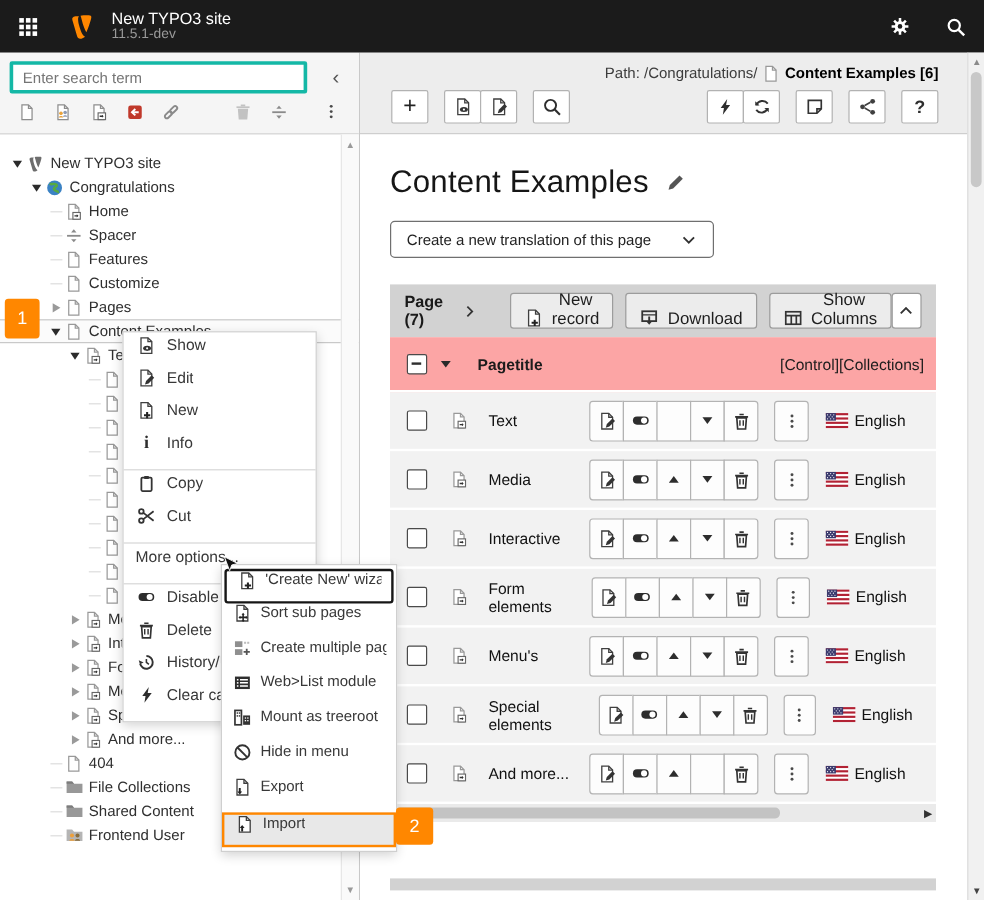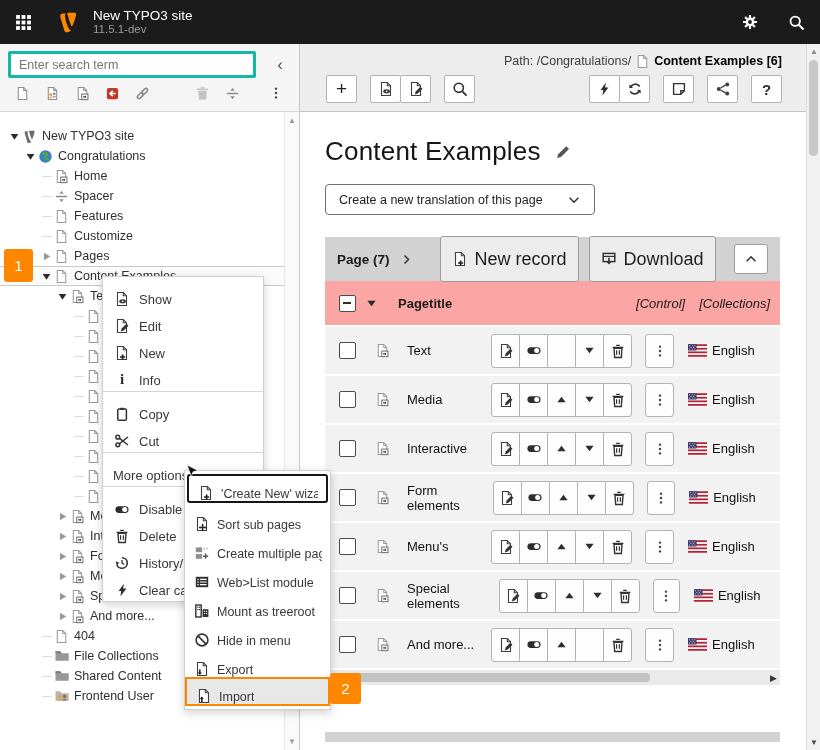--- a/index.html
+++ b/index.html
@@ -52,27 +52,27 @@
 
   .content{position:relative;height:638px;background:#fff;padding-left:25px}
   h1.pagetitle{font-size:26px;font-weight:500;color:#161616;padding-top:24px;display:flex;align-items:center;gap:14px;letter-spacing:.2px}
   .h1-edit{background:none;border:0;cursor:pointer;display:flex;align-items:center}
   .transl{margin-top:17px;height:31px;display:inline-flex;align-items:center;gap:24px;padding:0 13px;background:#fff;border:1px solid #6f6f6f;border-radius:4px;font-size:12.5px;color:#222;cursor:pointer;font-family:inherit}
 
   .recordlist{width:455px;margin-top:22px}
   .rl-head{height:44px;background:#d2d2d2;display:flex;align-items:center;padding:0 12px}
   .rl-title{font-size:13.5px;font-weight:700;color:#1a1a1a}
   .rl-chev{margin-left:10px;background:none;border:0;cursor:pointer;display:flex}
-  .tbtn{height:46px;margin-left:10px;display:inline-flex;align-items:center;gap:7px;background:#ececec;border:1px solid #9c9c9c;border-radius:3px;padding:0 11px;font-size:18px;color:#1e1e1e;cursor:pointer;font-family:inherit}
+  .tbtn{height:30px;margin-left:10px;display:inline-flex;align-items:flex-end;gap:7px;background:#ececec;border:1px solid #9c9c9c;border-radius:3px;padding:0 11px;font-size:14px;color:#1e1e1e;cursor:pointer;font-family:inherit}
   .tbtn:first-of-type{margin-left:27px}
   .tbtn-collapse{margin-left:auto;width:34px;height:30px;background:#fff;border:1px solid #9c9c9c;border-radius:3px;display:flex;align-items:center;justify-content:center;cursor:pointer}
   .rl-cols{height:46px;background:#fca5a5;border-bottom:2px solid #fff;display:flex;align-items:center;padding:0 10px 0 14px;font-size:13px;color:#1c1c1c}
   .rl-cols .colcaret{margin-left:10px;display:flex;cursor:pointer}
   .col-pagetitle{font-weight:700;margin-left:21px}
-  .col-right{margin-left:auto;display:flex;gap:14px;font-style:italic}
+  .col-right{margin-left:auto;display:flex;}
   .cb{width:17px;height:17px;background:#fff;border:1.5px solid #4a4a4a;border-radius:2px;display:inline-block;flex:none;cursor:pointer}
   .cb.ind{position:relative}
   .cb.ind::after{content:"";position:absolute;left:3px;top:6px;width:8px;height:2.5px;background:#2e2e2e}
   .trow{height:47px;margin-bottom:2px;background:#f2f2f2;display:flex;align-items:center;padding:0 10px 0 14px}
   .trow .ric{margin-left:19px;display:flex}
   .rtitle{margin-left:17px;font-size:13px;color:#111;cursor:pointer}
   .bgroup{display:inline-flex;margin-left:auto}
   .bgroup .cbtn+.cbtn{margin-left:-1px}
   .cbtn{width:29px;height:34px;background:#fdfdfd;border:1px solid #b3b3b3;display:inline-flex;align-items:center;justify-content:center;padding:0;cursor:pointer}
   .bgroup .cbtn:first-child{border-radius:3px 0 0 3px}
@@ -89,21 +89,21 @@
   .vscroll{position:absolute;right:0;top:0;width:14px;height:706px;background:#f1f1f1;border-left:1px solid #dcdcdc}
   .vscroll .sa{position:absolute;left:3px;font-size:8px}
   .vscroll .sa.up{top:3px;color:#8a8a8a}
   .vscroll .sa.dn{bottom:3px;color:#444}
   .vthumb{position:absolute;left:2px;top:16px;width:9px;height:96px;background:#c8c8c8;border-radius:5px;cursor:grab}
 
   
   .ctx{position:absolute;background:#fff;border:1px solid #cfcfcf;box-shadow:0 3px 9px rgba(0,0,0,.18);padding:3px 0;z-index:50}
   #ctxmenu{left:102px;top:276px;width:162px}
   #submenu{left:184px;top:470px;width:147px;z-index:60}
-  .mitem{height:27px;display:flex;align-items:flex-end;gap:8px;padding:0 8px 0 10px;font-size:13px;color:#383838;cursor:pointer;white-space:nowrap;overflow:hidden}
+  .mitem{height:27px;display:flex;align-items:flex-start;gap:8px;padding:0 8px 0 10px;font-size:13px;color:#383838;cursor:pointer;white-space:nowrap;overflow:hidden}
   #submenu .mitem{height:29px;font-size:12.5px;gap:6px;padding-left:8px}
   .mdiv{border-top:1px solid #d6d6d6;margin:3px 0}
   .mitem.focused{border:2px solid #161616;border-radius:3px;margin:0 2px;padding-left:6px}
   .mitem.highlighted{border:2px solid #ff8700;background:#e8e8e8;padding-left:6px}
   .ic{display:inline-flex;align-items:center;justify-content:center;flex:none}
   .mic{width:18px}
   .mlabel{overflow:hidden;text-overflow:clip}
 
   .badge{position:absolute;background:#ff8700;color:#fff;font-size:15px;display:flex;align-items:center;justify-content:center;border-radius:3px;z-index:70}
   #badge1{left:4px;top:249px;width:29px;height:33px}
@@ -882,20 +882,31 @@
                 <span class="ic ">
                   <svg viewBox="0 0 16 16" width="16" height="16">
                     <rect x="2.2" y="2.4" width="11.6" height="8.2" fill="none" stroke="#333" stroke-width="1.5"></rect>
                     <path d="M2.2 5.4h11.6" stroke="#333" stroke-width="1.2"></path>
                     <path d="M8 6.8v5.4" stroke="#333" stroke-width="1.6"></path>
                     <path d="M5.7 11l2.3 2.6 2.3-2.6z" fill="#333"></path>
                   </svg>
                 </span>
                 <span>Download</span>
               </button>
+              <button class="tbtn">
+                <span class="ic ">
+                  <svg viewBox="0 0 16 16" width="16" height="16">
+                    <g fill="none" stroke="#333" stroke-width="1.4">
+                      <rect x="1.8" y="2.8" width="12.4" height="10.4"></rect>
+                      <path d="M1.8 6h12.4M6.4 6v7.2M10.6 6v7.2"></path>
+                    </g>
+                  </svg>
+                </span>
+                <span>Show Columns</span>
+              </button>
             </span>
           <button class="tbtn-collapse">
               <span class="ic">
                 <svg viewBox="0 0 16 16" width="14" height="14">
                   <path d="M3 10.5l5-5 5 5" fill="none" stroke="#333" stroke-width="1.8"></path>
                 </svg>
               </span>
             </button>
         </div>
         <div class="rl-cols">

